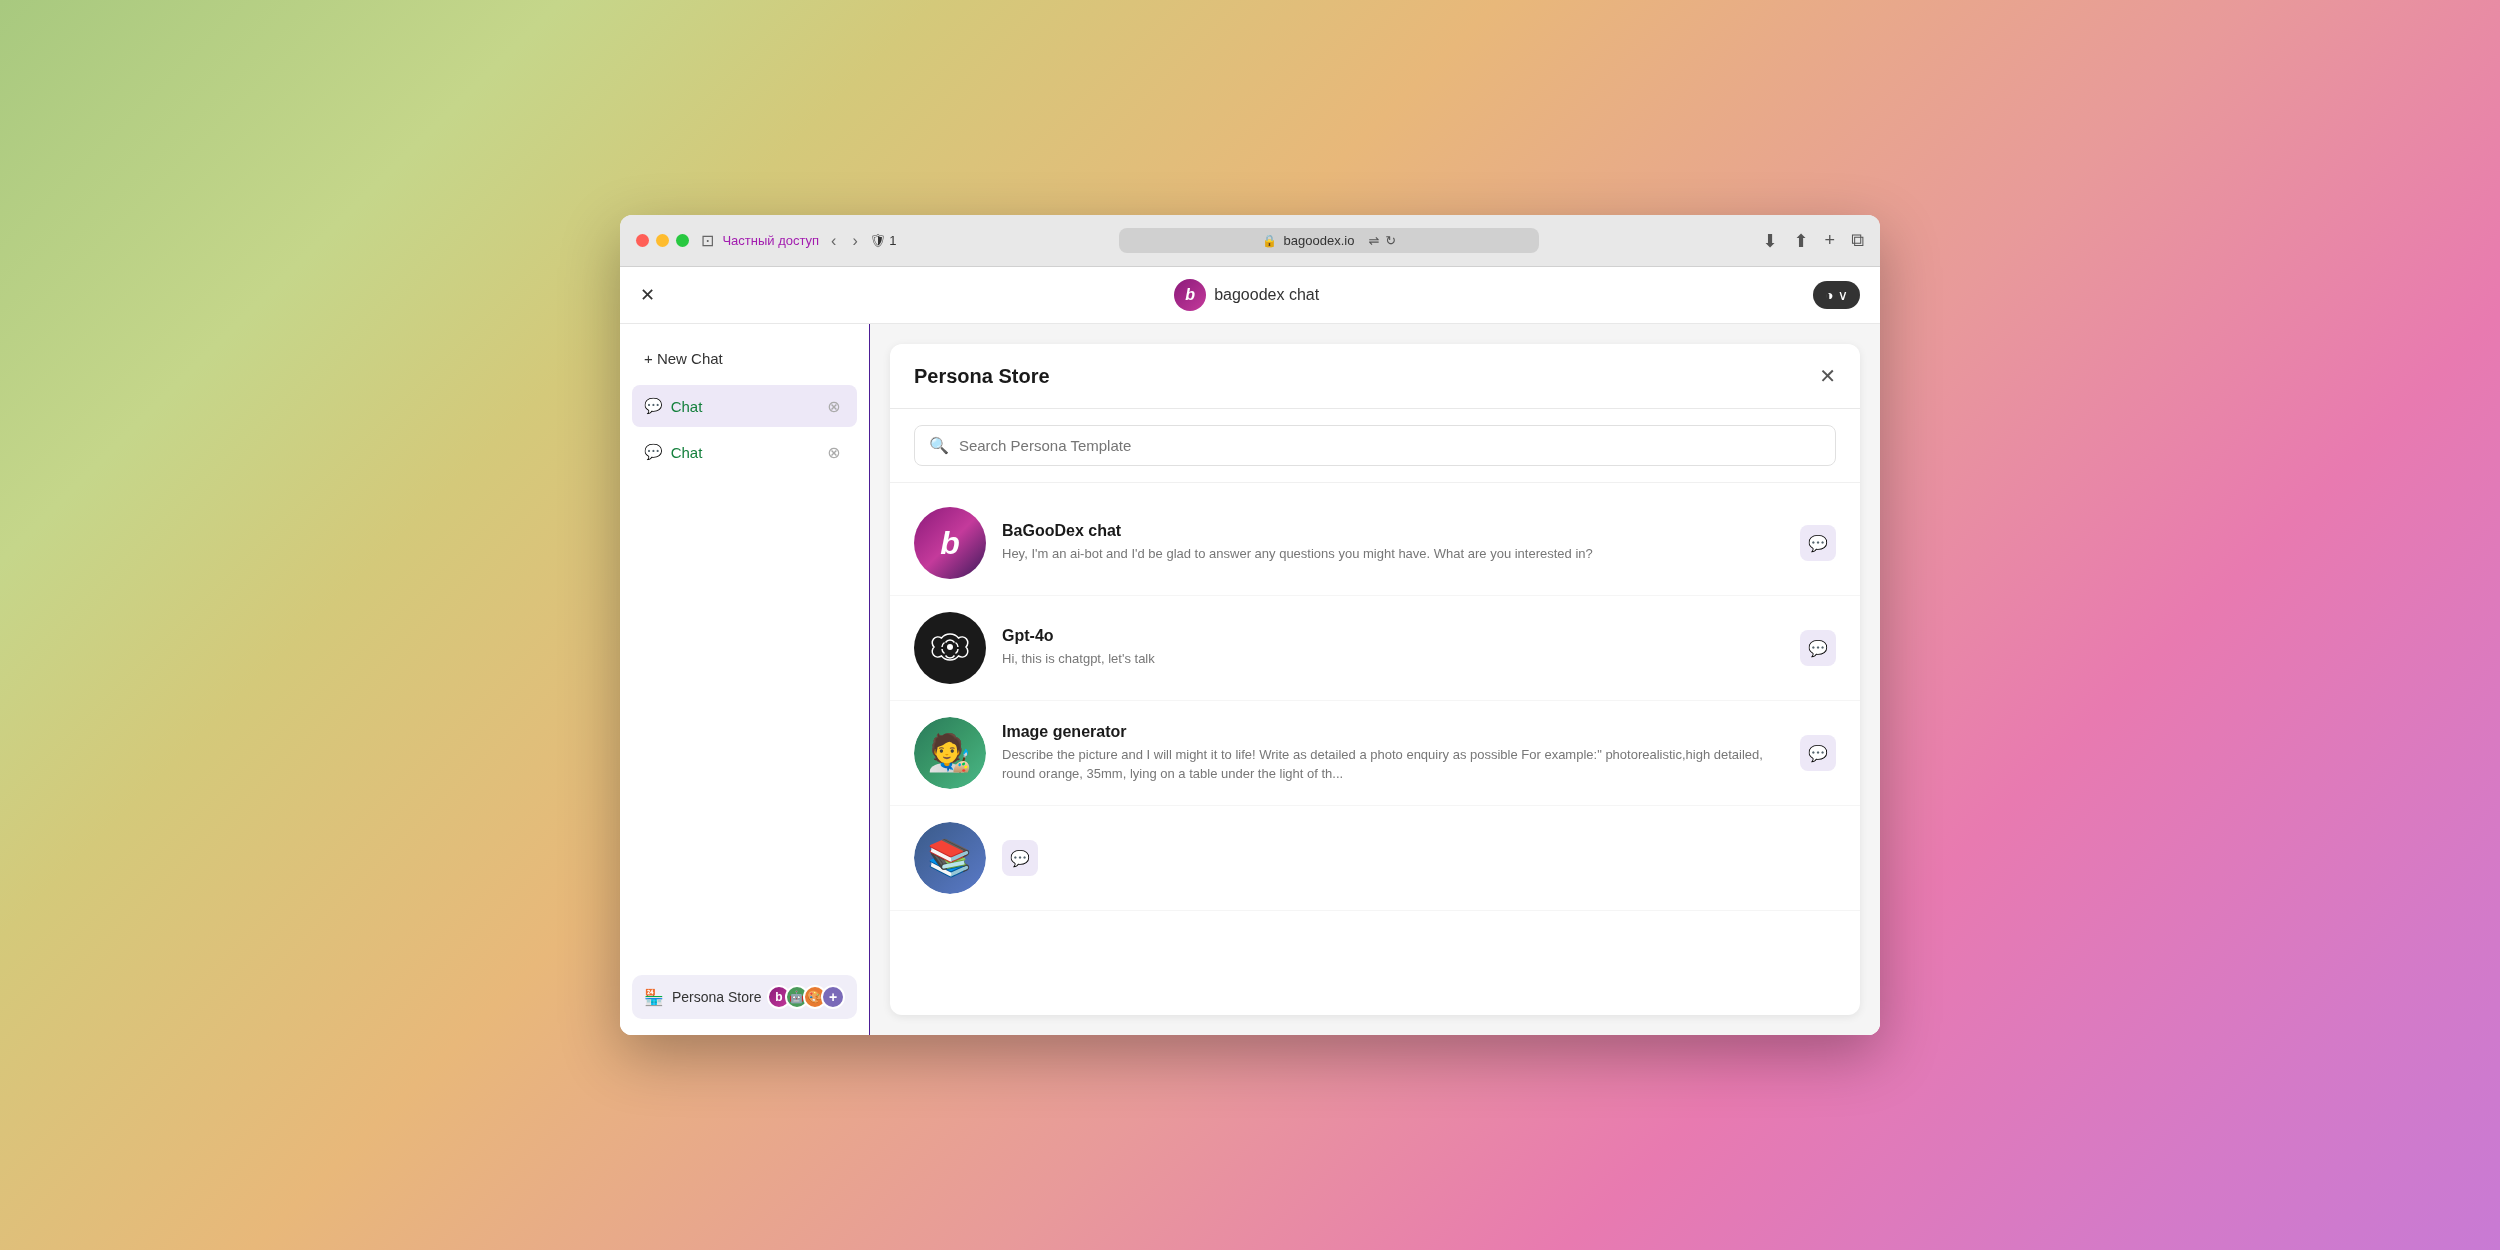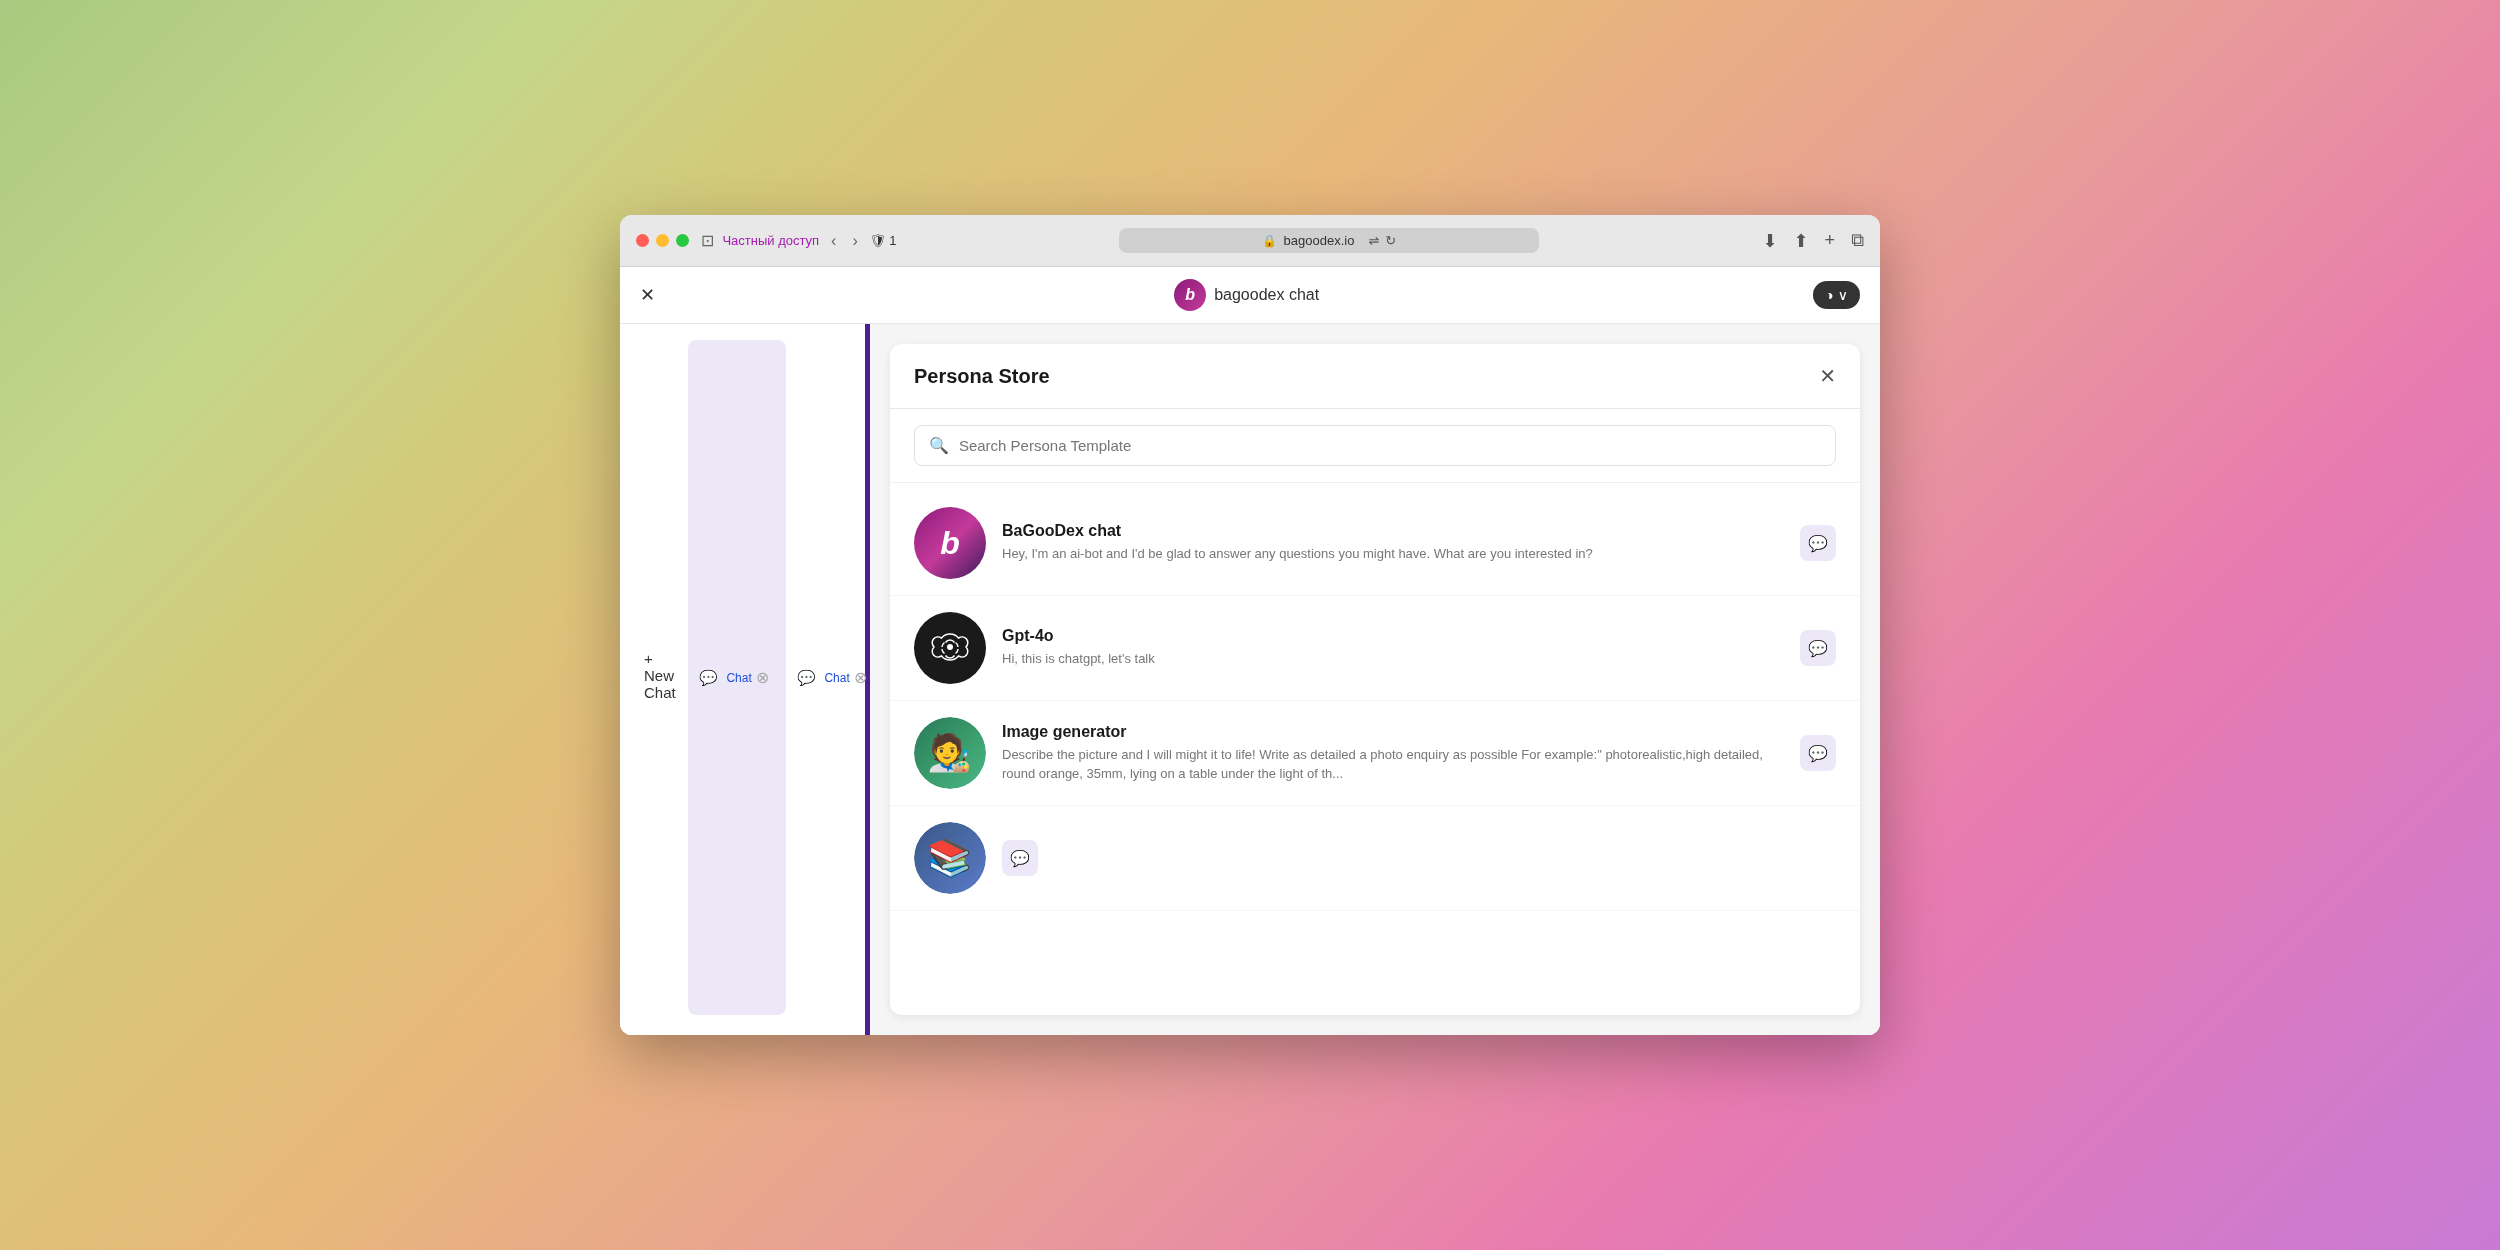--- a/index.html
+++ b/index.html
@@ -210,23 +210,23 @@
     .main-layout {
       display: flex;
       flex: 1;
       overflow: hidden;
     }
 
     
     .sidebar {
       width: 250px;
       background: #ffffff;
-      border-right: 5px solid #4c1d95;
-      display: flex;
-      flex-direction: row;
+      border-right: 1px solid #4c1d95;
+      display: flex;
+      flex-direction: column;
       padding: 16px 12px;
     }
 
     .new-chat-btn {
       display: flex;
       align-items: center;
       gap: 8px;
       padding: 10px 12px;
       color: #333;
       font-size: 15px;
@@ -258,22 +258,22 @@
       align-items: center;
       gap: 8px;
     }
 
     .chat-icon {
       font-size: 15px;
       color: #555;
     }
 
     .chat-label {
-      font-size: 12px;
-      color: #1d4ed8;
+      font-size: 15px;
+      color: #15803d;
     }
 
     .chat-remove-btn {
       background: none;
       border: none;
       color: #aaa;
       cursor: pointer;
       font-size: 16px;
       width: 22px;
       height: 22px;

